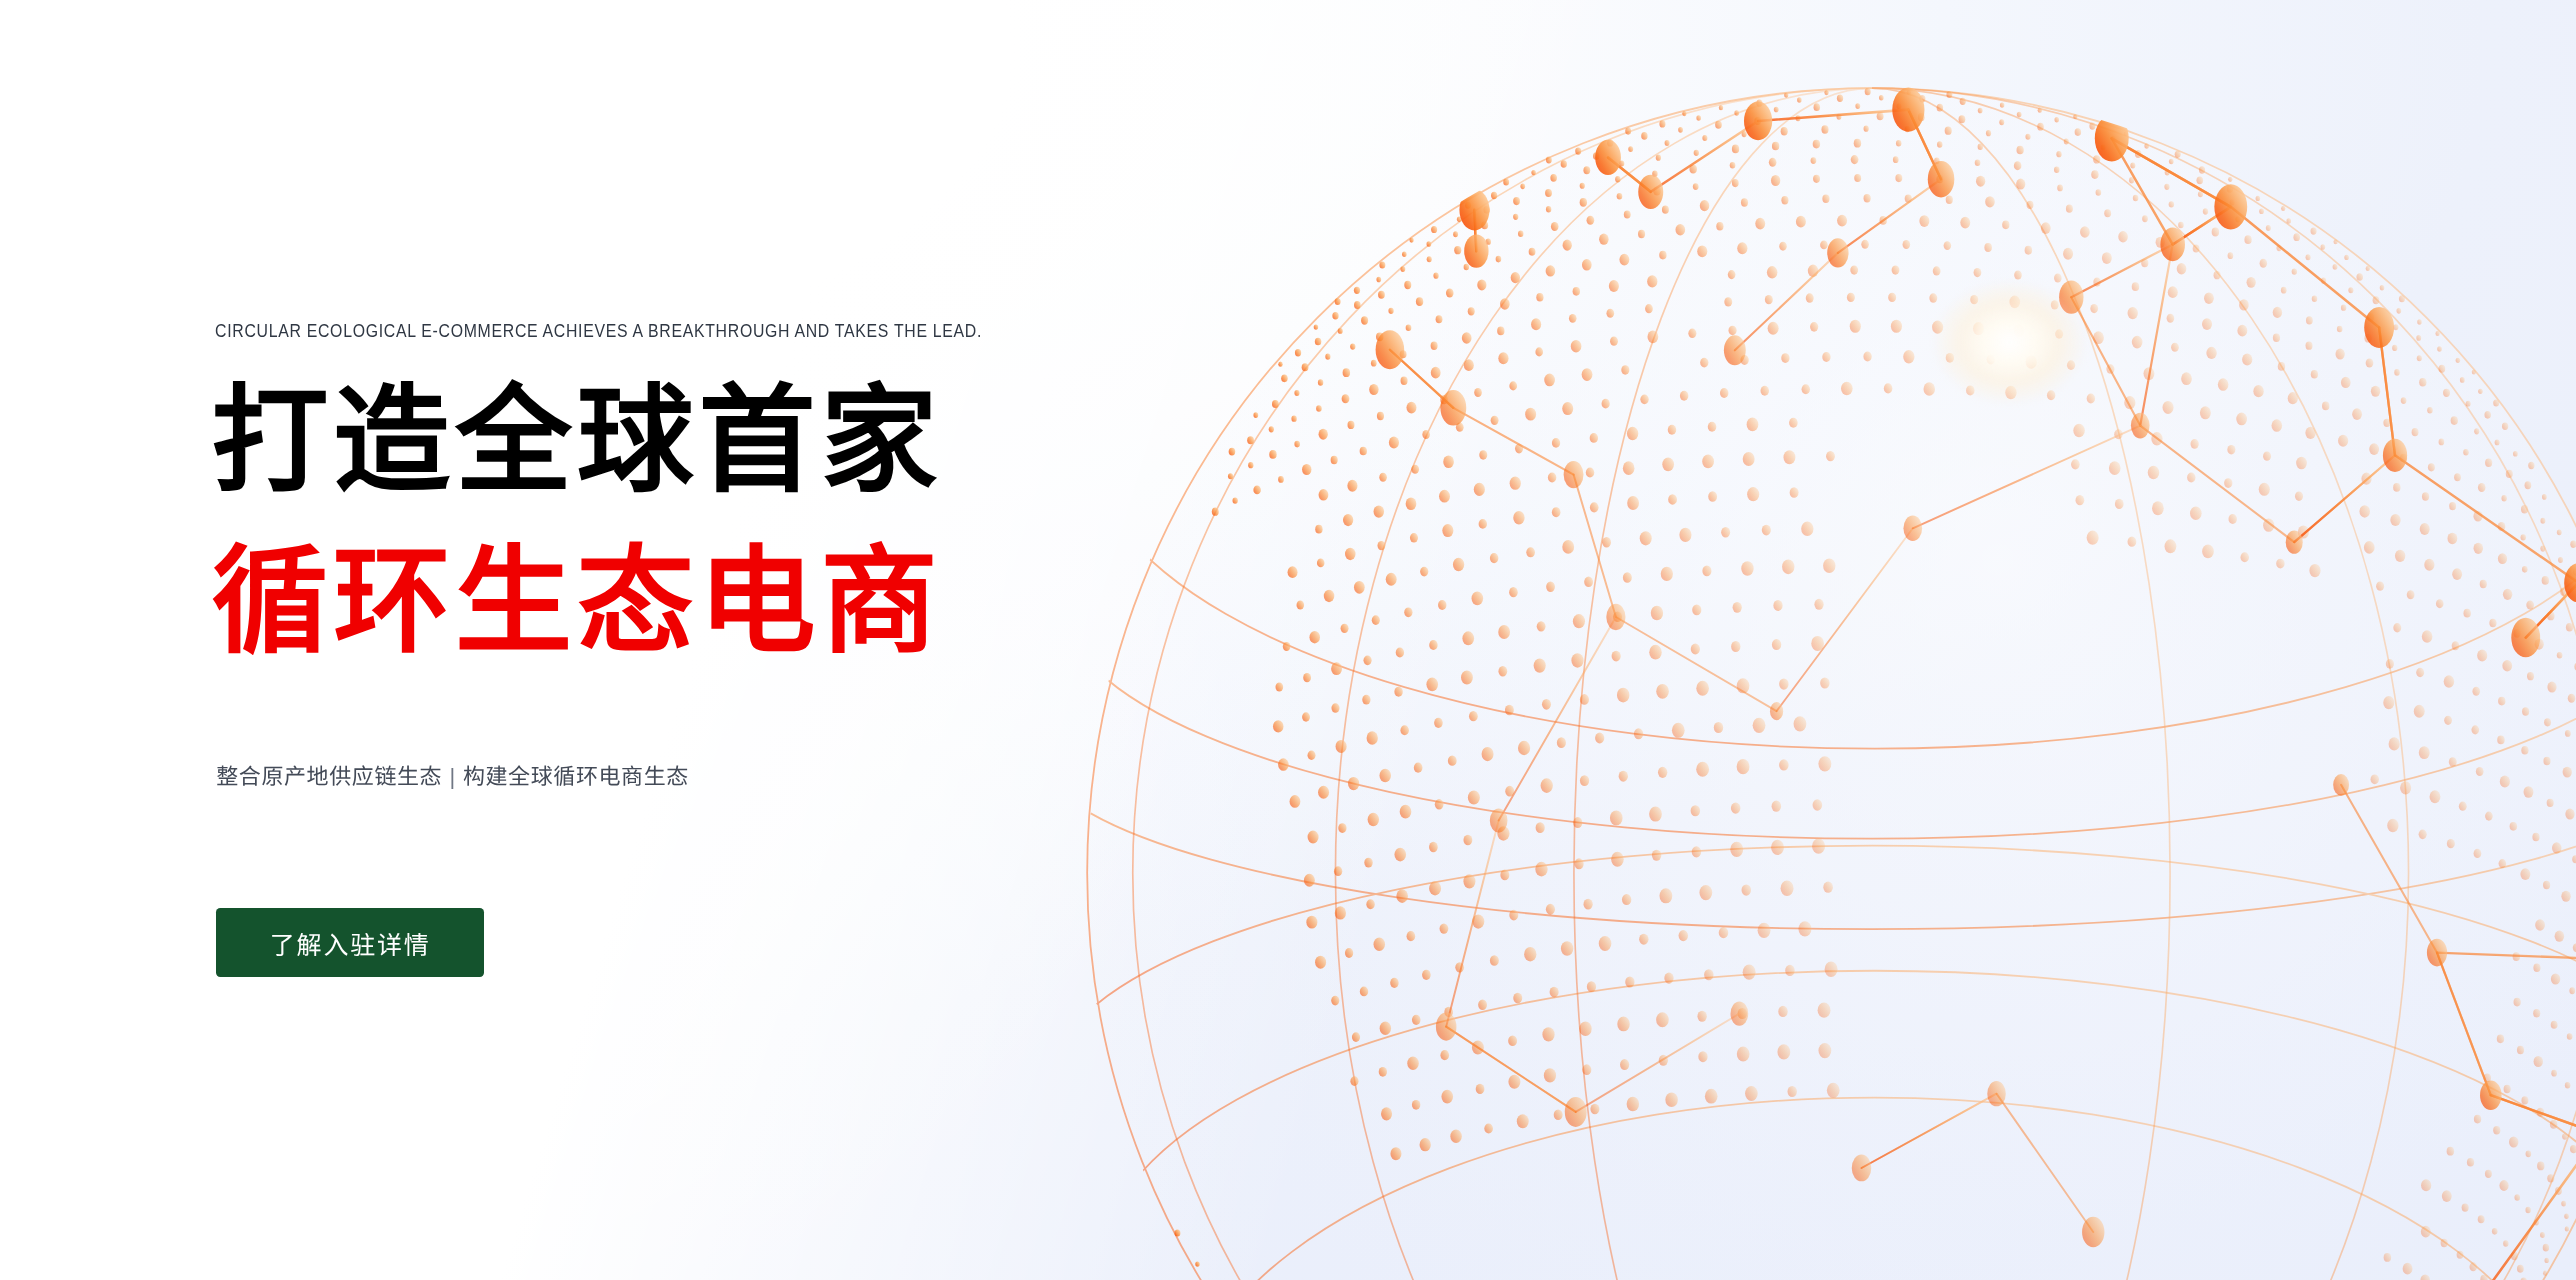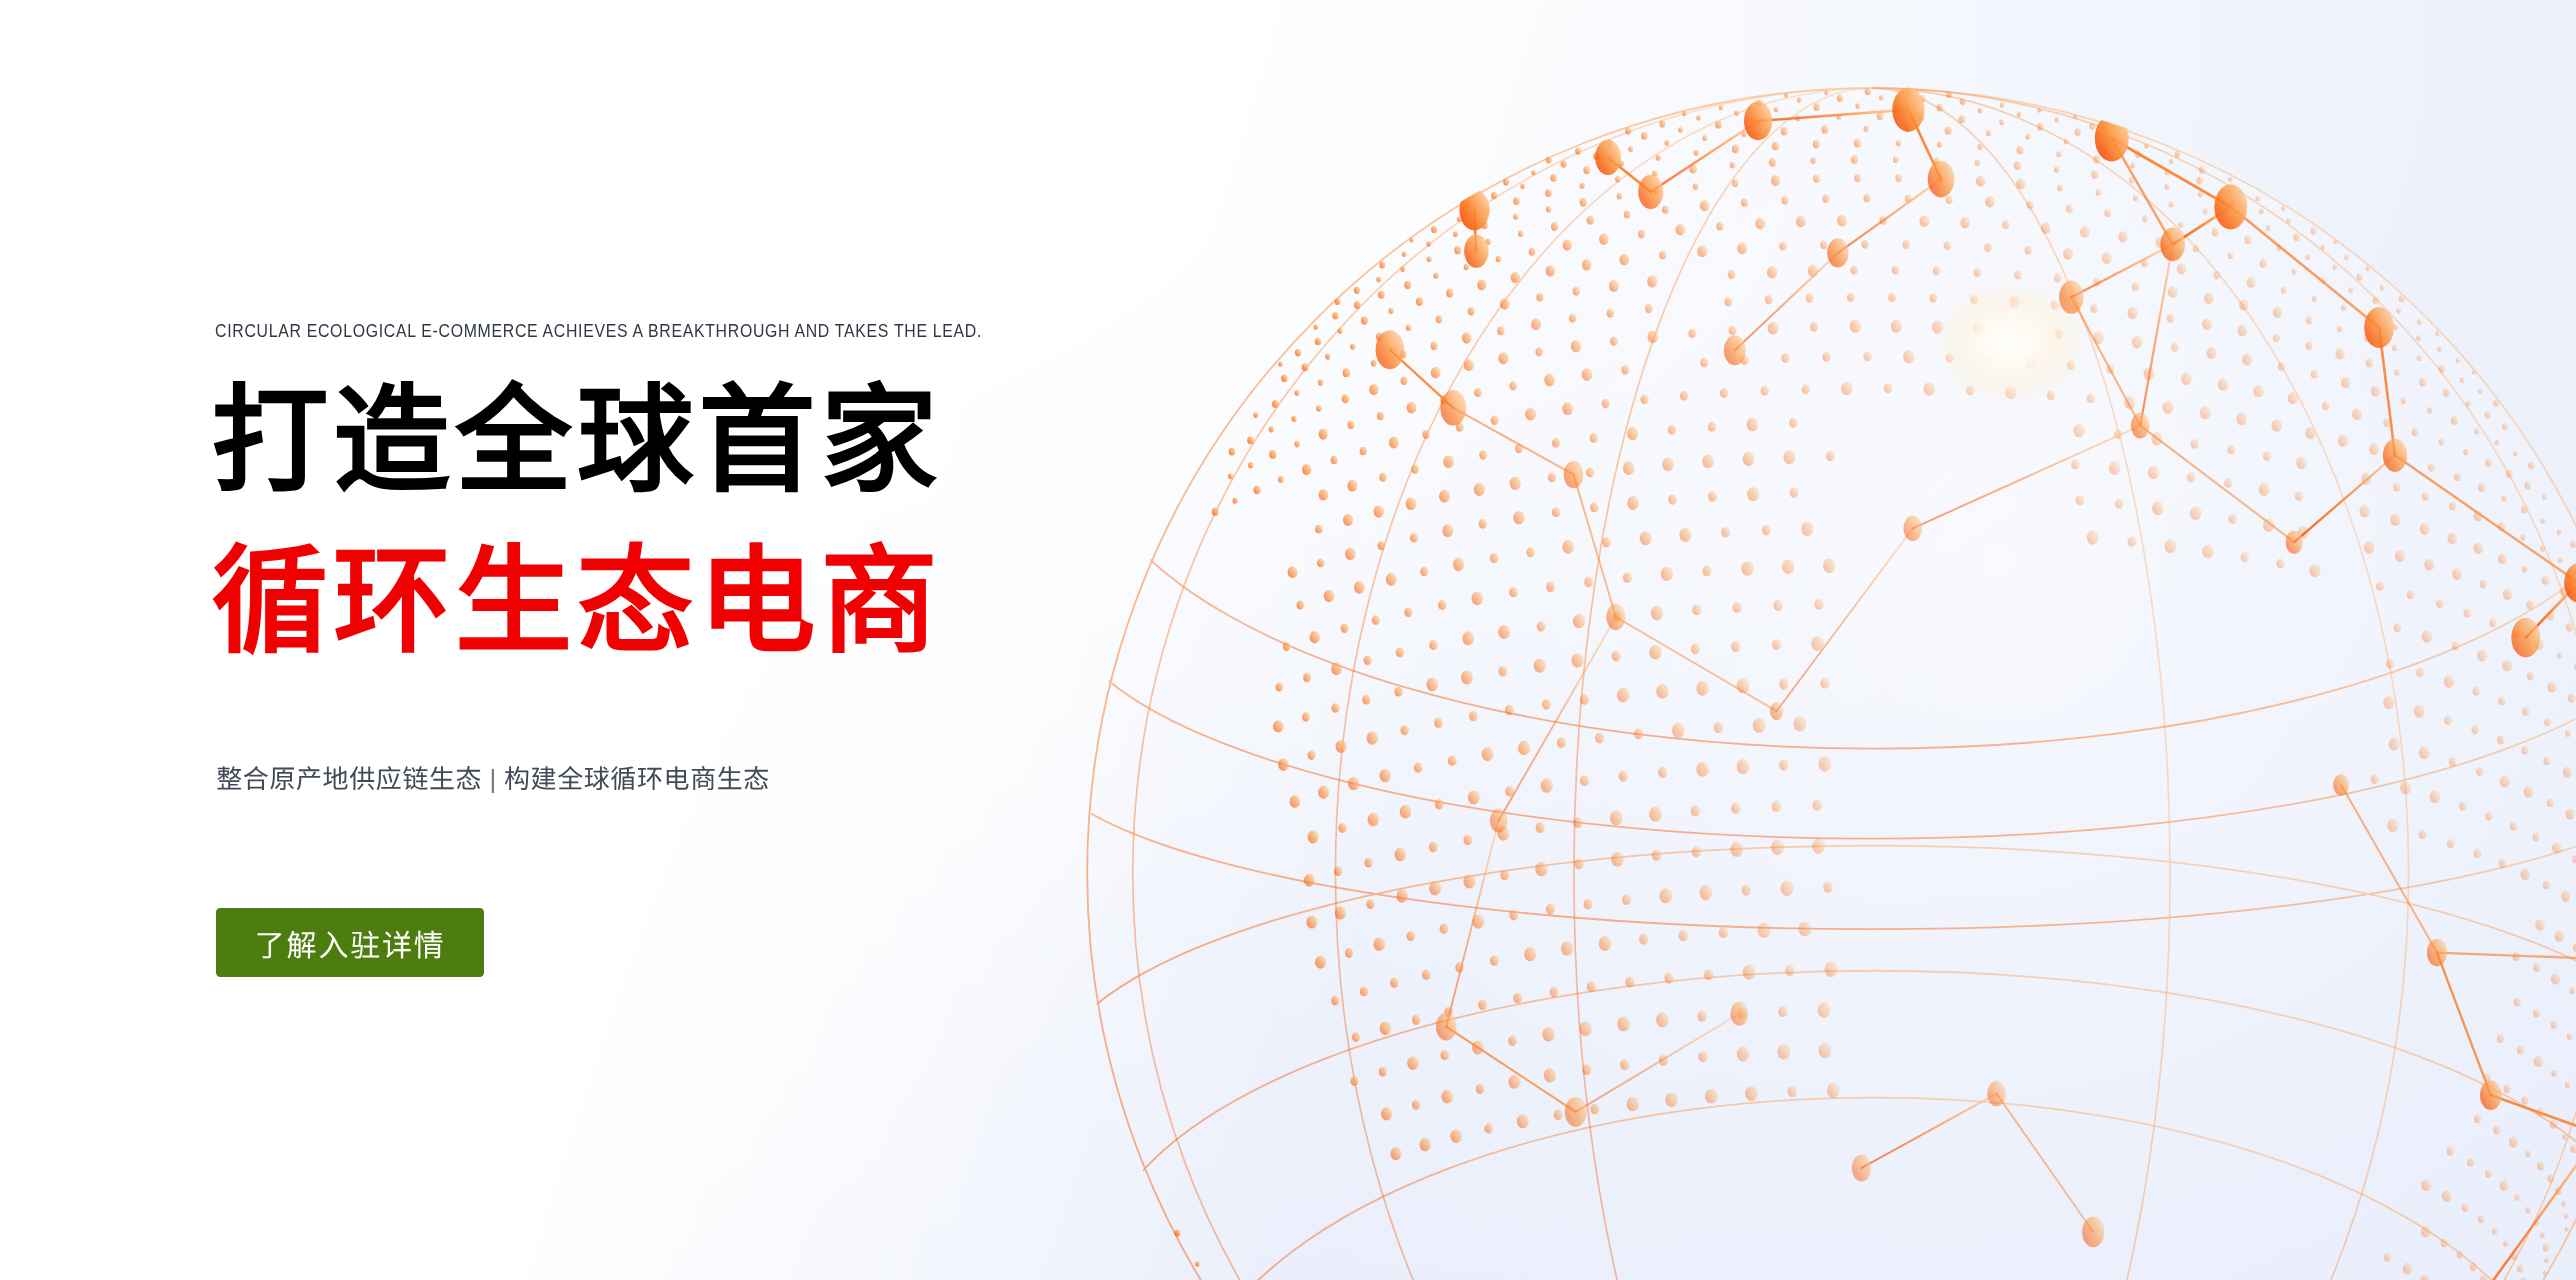--- a/index.html
+++ b/index.html
@@ -115,44 +115,44 @@
     letter-spacing: 4.8px;
     white-space: nowrap;
   }
   .headline-1 { top: 370px; color: #000000; }
   .headline-2 { top: 531px; color: #f00000; }
 
   .subtitle {
     position: absolute;
     top: 750px;
     left: 1.2px;
-    font-size: 26px;
+    font-size: 22px;
     line-height: 1.35;
     color: #434a57;
     font-weight: 500;
     letter-spacing: 0.6px;
     white-space: nowrap;
   }
   .subtitle .sep {
     padding: 0 7.2px;
     color: #707784;
     font-weight: 400;
   }
 
   .cta {
     position: absolute;
     top: 896px;
     left: 1.2px;
     width: 268px;
     height: 69px;
     border: none;
     border-radius: 4.2px;
-    background: #4d7c0f;
+    background: #14532d;
     color: #ffffff;
-    font-size: 30px;
+    font-size: 25px;
     letter-spacing: 1.8px;
     font-family: inherit;
     font-weight: 500;
     cursor: pointer;
     display: flex;
     align-items: center;
     justify-content: center;
     padding: 0;
   }
 </style>

